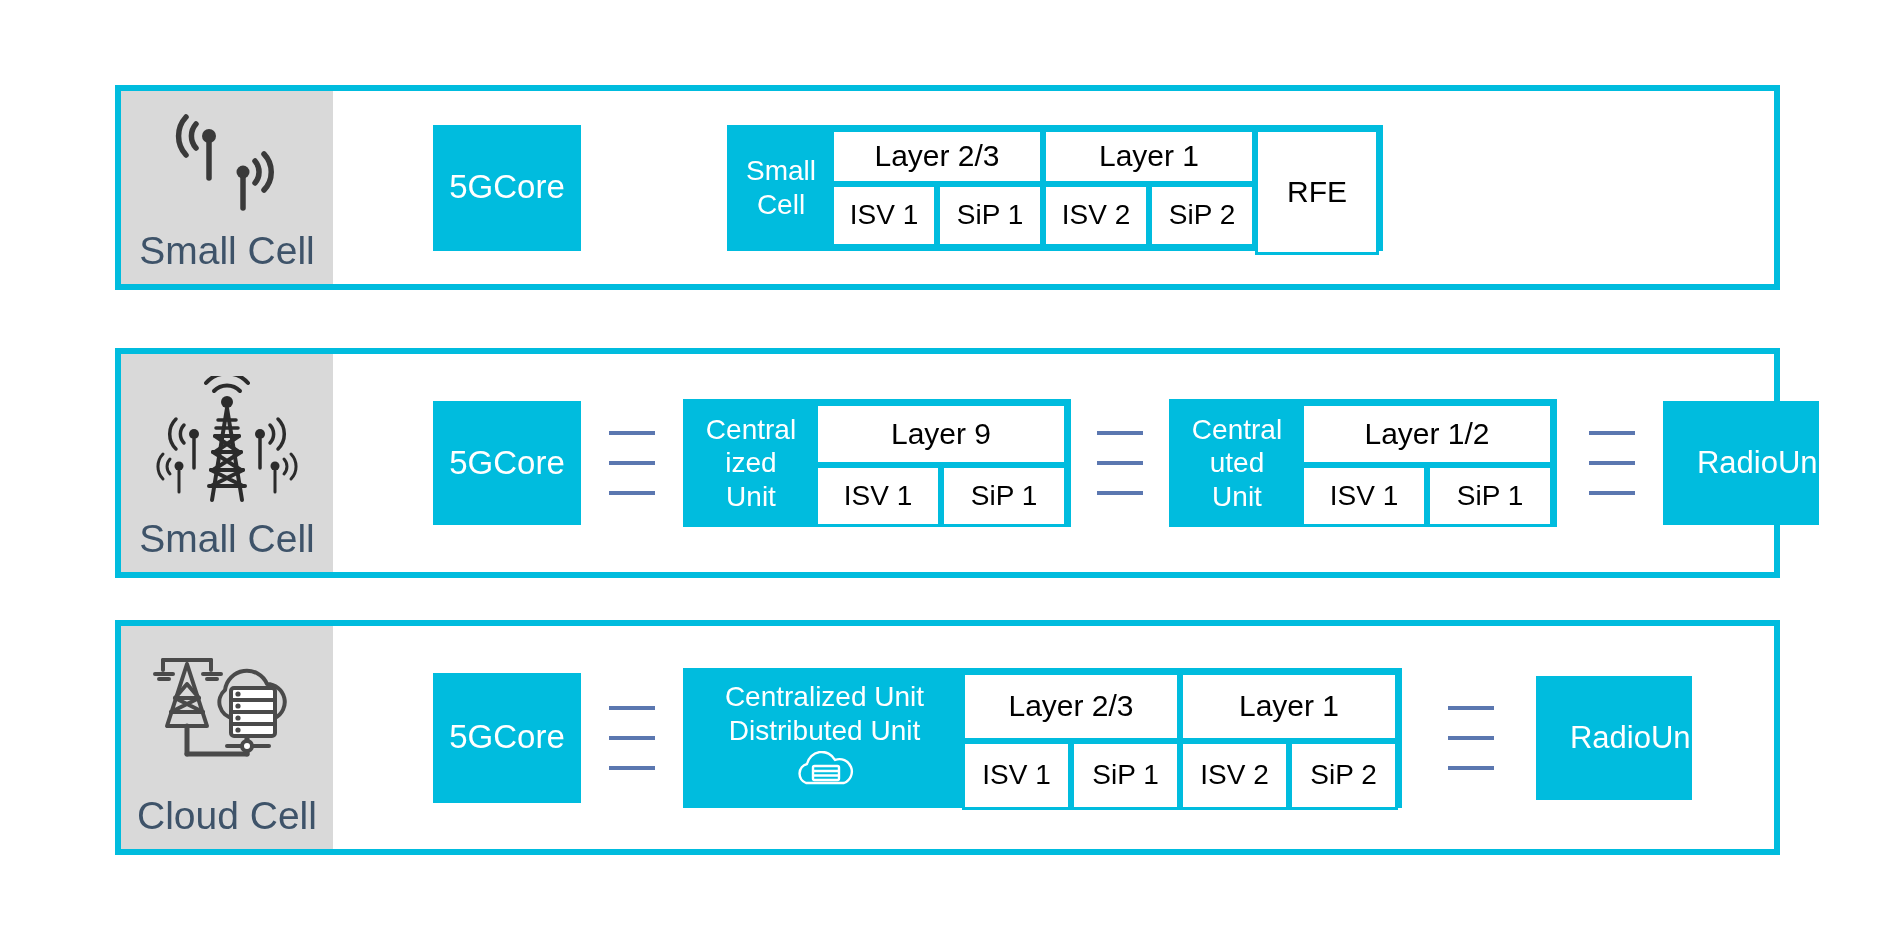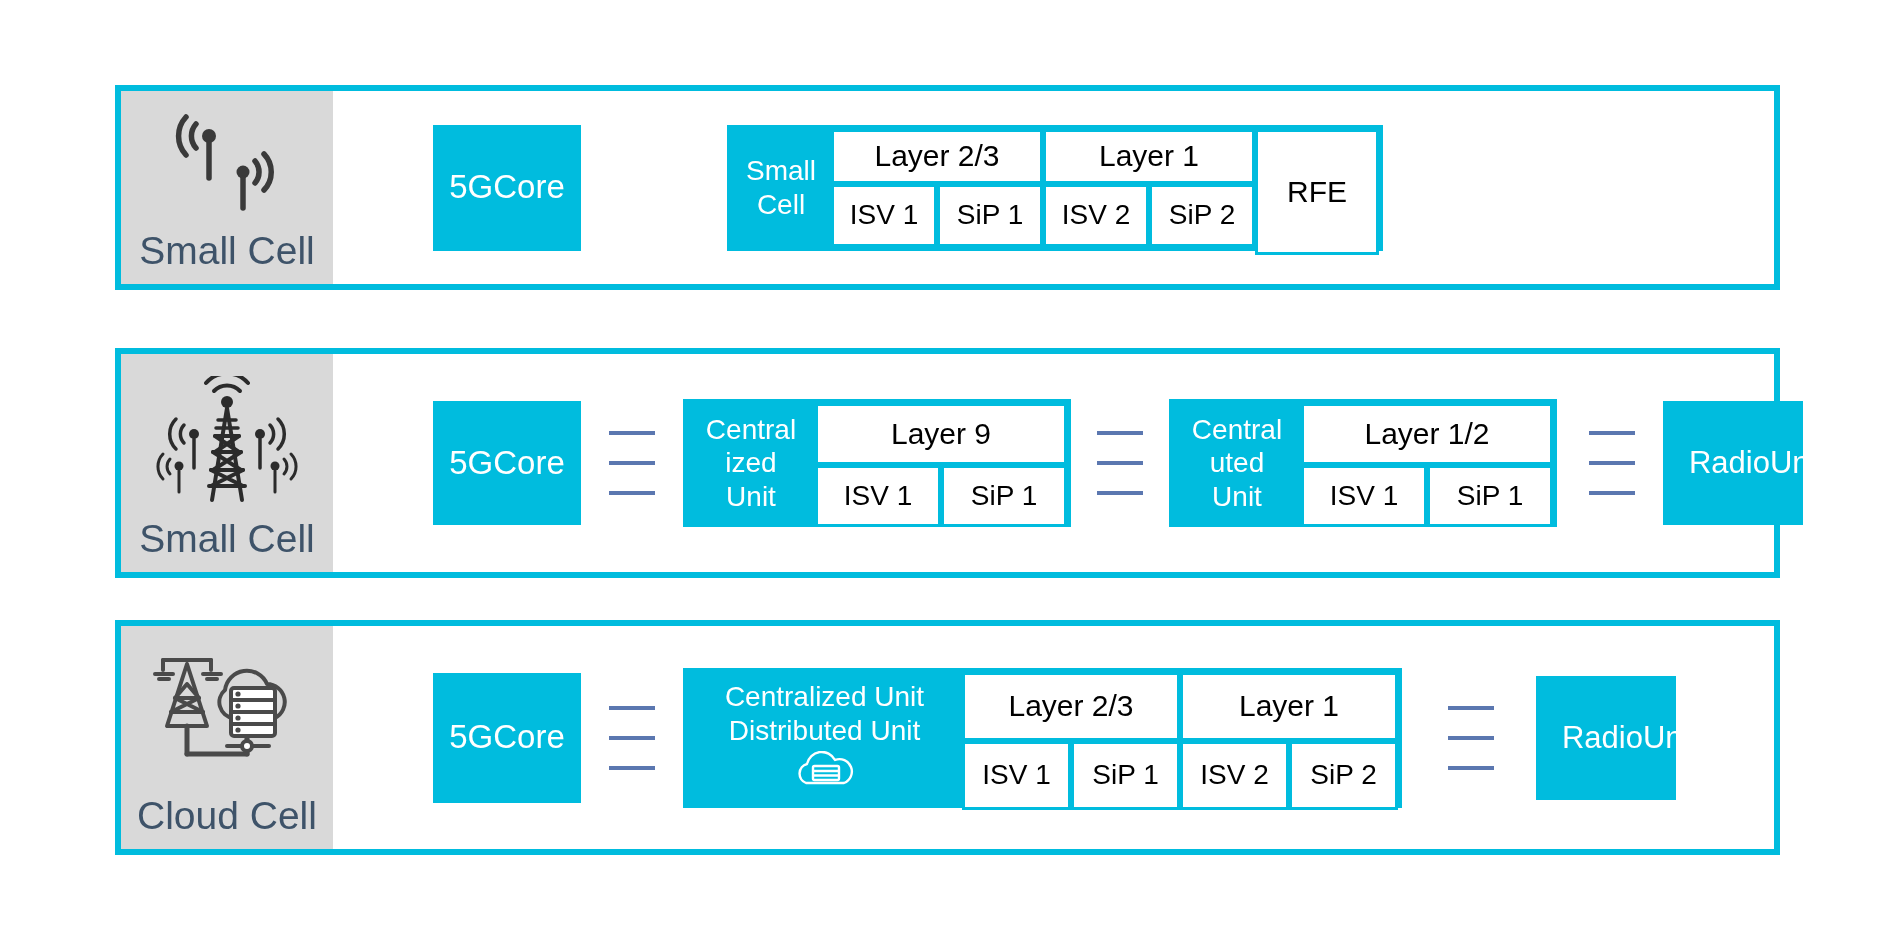--- a/index.html
+++ b/index.html
@@ -88,21 +88,21 @@
 
   .core-block {
     width: 148px;
     height: 126px;
     font-size: 33px;
   }
   #row-macro .core-block { height: 124px; }
   #row-cloud .core-block { height: 130px; }
 
   .radio-block {
-    width: 140px;
+    width: 156px;
     height: 124px;
     font-size: 31px;
     padding-left: 48px;
   }
 
   
   .connector {
     display: flex;
     flex-direction: column;
     justify-content: center;

